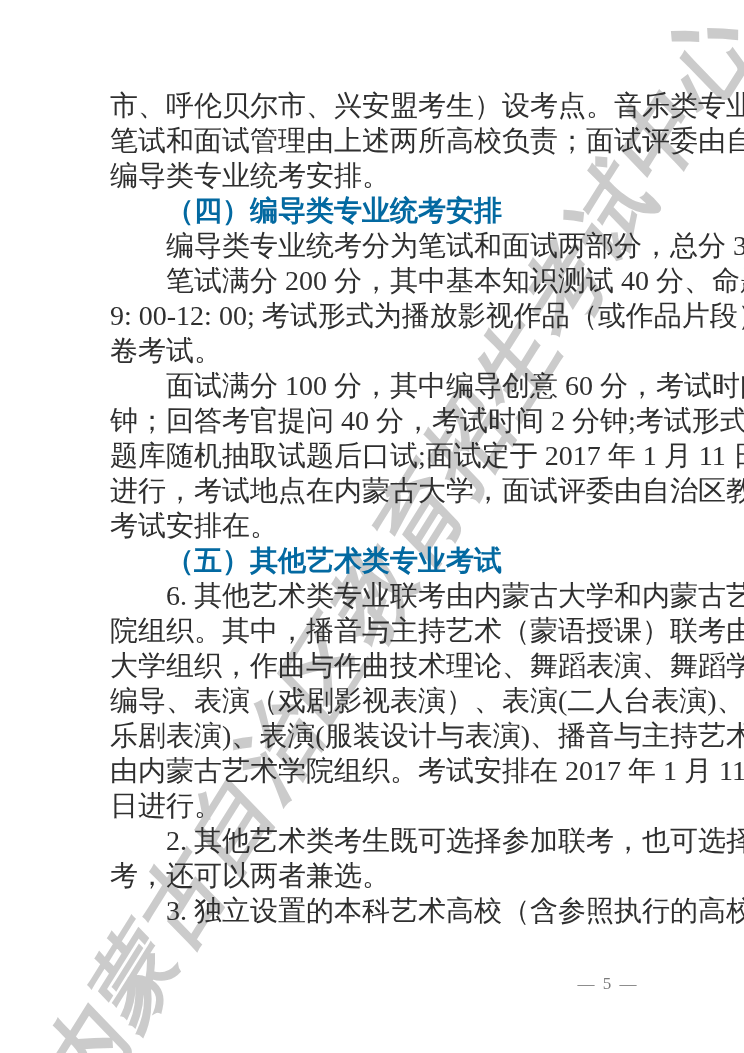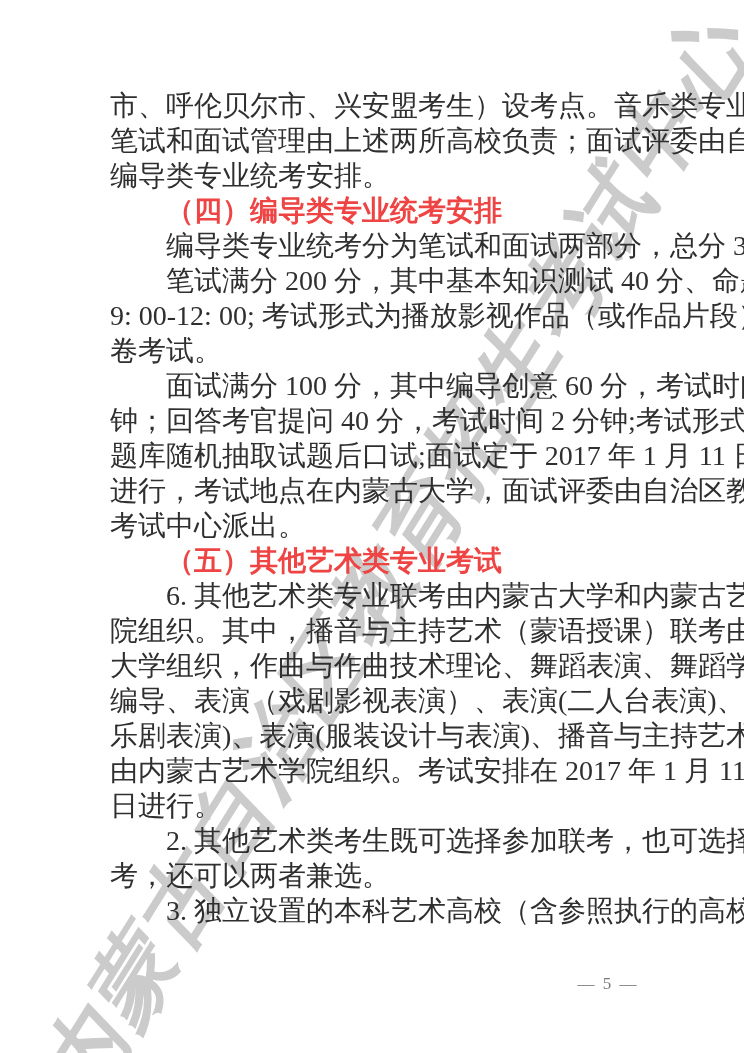--- a/index.html
+++ b/index.html
@@ -51,21 +51,21 @@
     height: 35px;
     color: #2f2f2f;
     white-space: nowrap;
     letter-spacing: 0px;
   }
   .line.indent {
     text-indent: 2em;
   }
   .line.bold {
     font-weight: bold;
-    color: #ef4444;
+    color: #0369a1;
   }
   .page-number {
     position: absolute;
     left: 572px;
     top: 974px;
     width: 72px;
     text-align: center;
     font-size: 17px;
     color: #7a7a7a;
     letter-spacing: 2px;
@@ -85,21 +85,21 @@
       <div class="line">编导类专业统考安排。</div>
       <div class="line indent bold">（四）编导类专业统考安排</div>
       <div class="line indent">编导类专业统考分为笔试和面试两部分，总分 300 分。</div>
       <div class="line indent">笔试满分 200 分，其中基本知识测试 40 分、命题写作</div>
       <div class="line">9: 00-12: 00; 考试形式为播放影视作品（或作品片段）后闭</div>
       <div class="line">卷考试。</div>
       <div class="line indent">面试满分 100 分，其中编导创意 60 分，考试时间 3 分</div>
       <div class="line">钟；回答考官提问 40 分，考试时间 2 分钟;考试形式均为从</div>
       <div class="line">题库随机抽取试题后口试;面试定于 2017 年 1 月 11 日-20 日</div>
       <div class="line">进行，考试地点在内蒙古大学，面试评委由自治区教育招生</div>
-      <div class="line">考试中心派出。</div>
+      <div class="line">考试安排在。</div>
       <div class="line indent bold">（五）其他艺术类专业考试</div>
       <div class="line indent">6. 其他艺术类专业联考由内蒙古大学和内蒙古艺术学</div>
       <div class="line">院组织。其中，播音与主持艺术（蒙语授课）联考由内蒙古</div>
       <div class="line">大学组织，作曲与作曲技术理论、舞蹈表演、舞蹈学与舞蹈</div>
       <div class="line">编导、表演（戏剧影视表演）、表演(二人台表演)、表演(音</div>
       <div class="line">乐剧表演)、表演(服装设计与表演)、播音与主持艺术联考</div>
       <div class="line">由内蒙古艺术学院组织。考试安排在 2017 年 1 月 11 日－18</div>
       <div class="line">日进行。</div>
       <div class="line indent">2. 其他艺术类考生既可选择参加联考，也可选择参加校</div>
       <div class="line">考，还可以两者兼选。</div>

